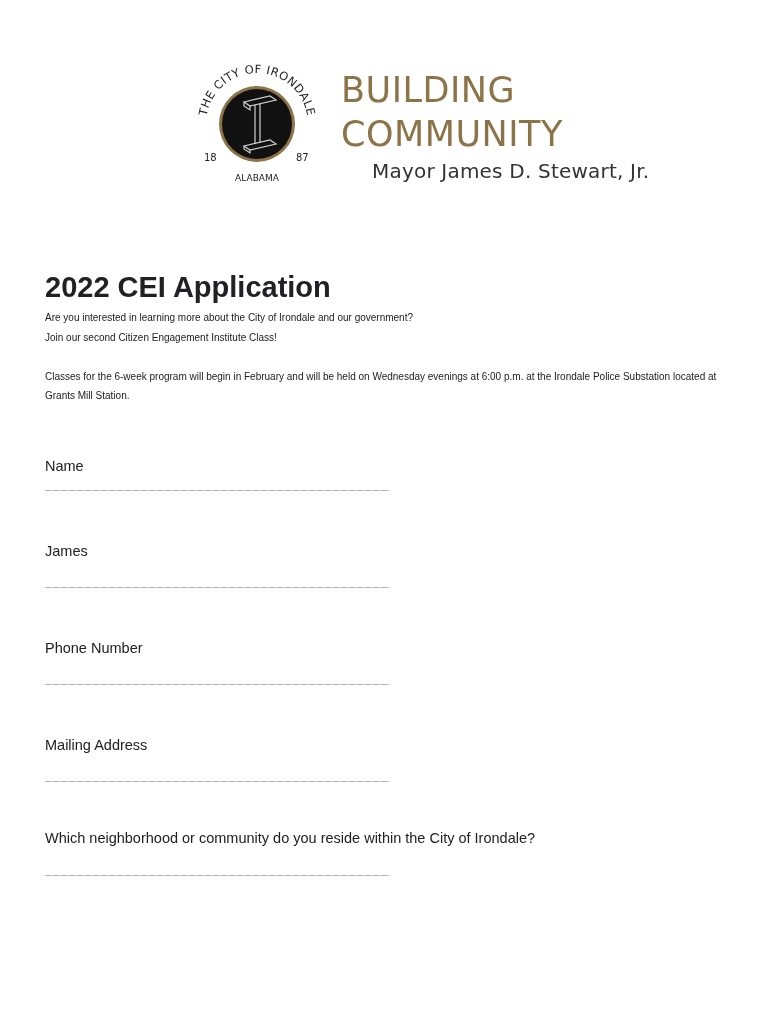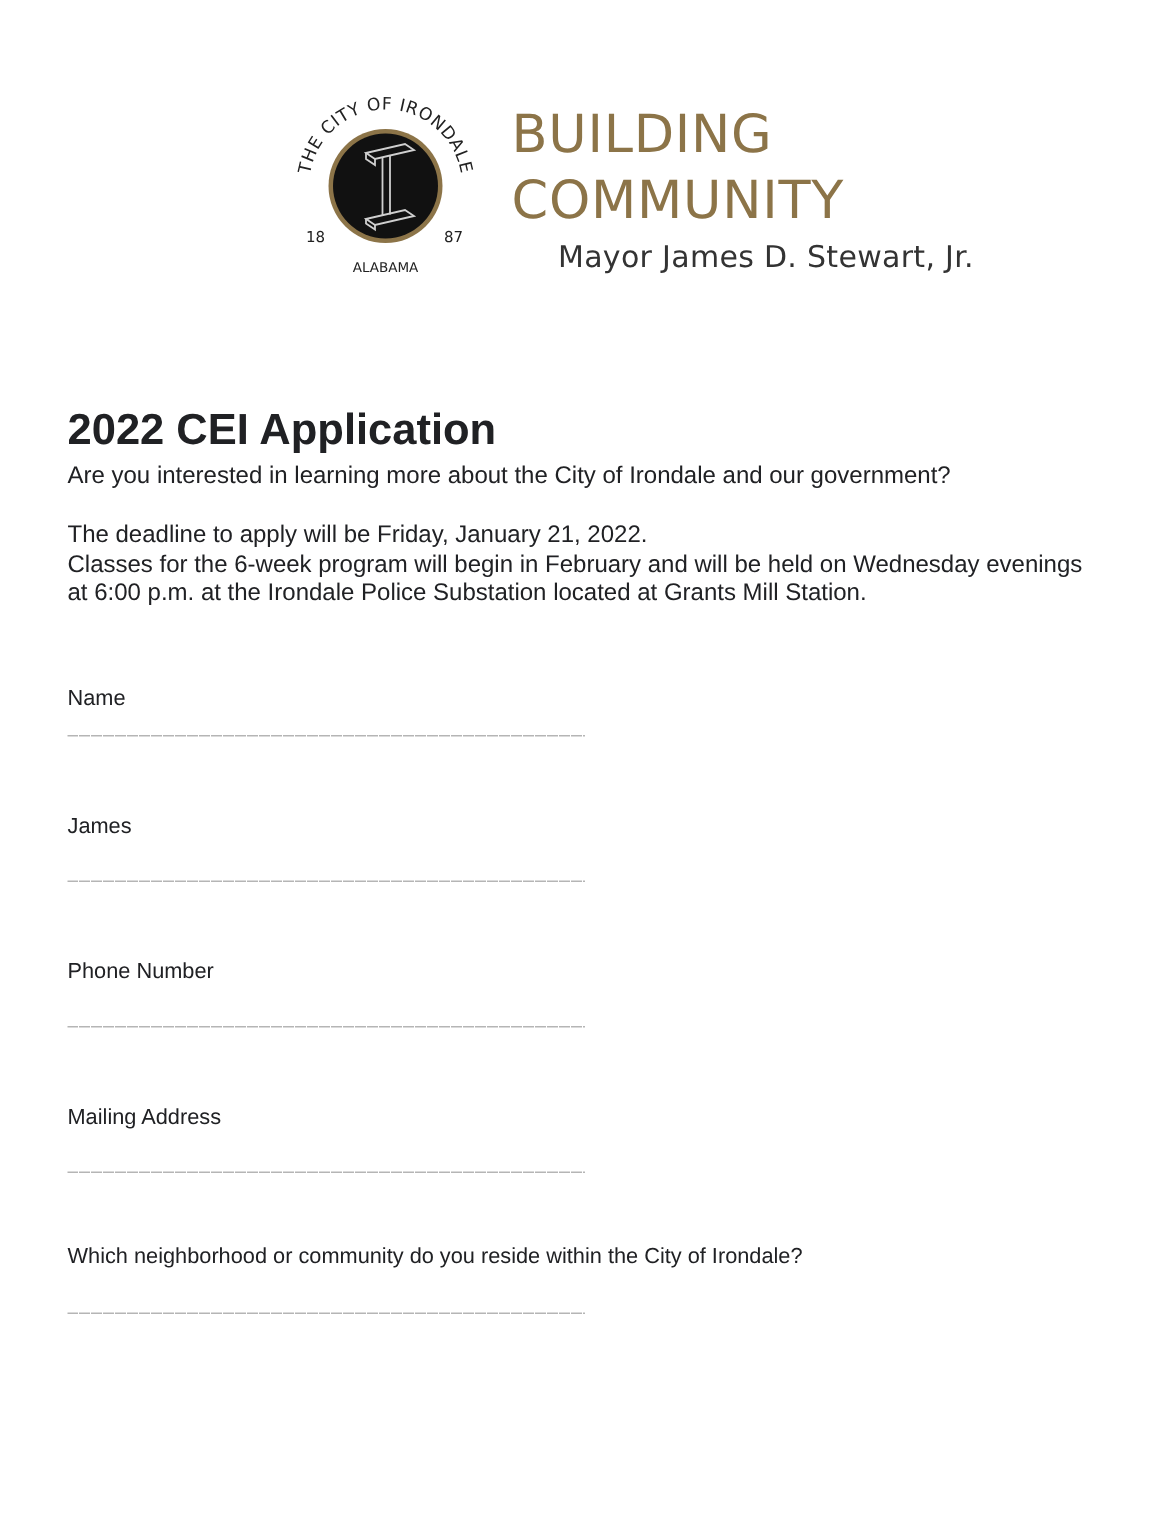--- a/index.html
+++ b/index.html
@@ -78,21 +78,21 @@
       width: 680px;
     }
     .form-title {
       font-size: 29px;
       line-height: 42px;
       color: #202124;
       margin: 0;
       font-weight: bold;
     }
     .desc {
-      font-size: 16px;
+      font-size: 10px;
       line-height: 19.5px;
       color: #202124;
       margin-top: 0;
     }
     .desc p {
       margin: 0;
     }
     .desc .gap {
       height: 19.5px;
     }
@@ -138,22 +138,22 @@
 
   <div class="brand-title brand-line2">COMMUNITY</div>
   <div class="brand-title brand-line1">BUILDING</div>
   <div class="mayor">Mayor James D. Stewart, Jr.</div>
 </div>
 
 <div class="content">
   <h1 class="form-title">2022 CEI Application</h1>
   <div class="desc">
     <p>Are you interested in learning more about the City of Irondale and our government?</p>
+    <p>Join our second Citizen Engagement Institute Class!</p>
     <div class="gap"></div>
-    <p>The deadline to apply will be Friday, January 21, 2022.</p>
     <p>Classes for the 6-week program will begin in February and will be held on Wednesday evenings at 6:00 p.m. at the Irondale Police Substation located at Grants Mill Station.</p>
   </div>
 </div>
 
 <div class="question" style="top:458px;">Name</div>
 <div class="answer-line" style="top:490px;"></div>
 
 <div class="question" style="top:543px;">James</div>
 <div class="answer-line" style="top:587px;"></div>
 

